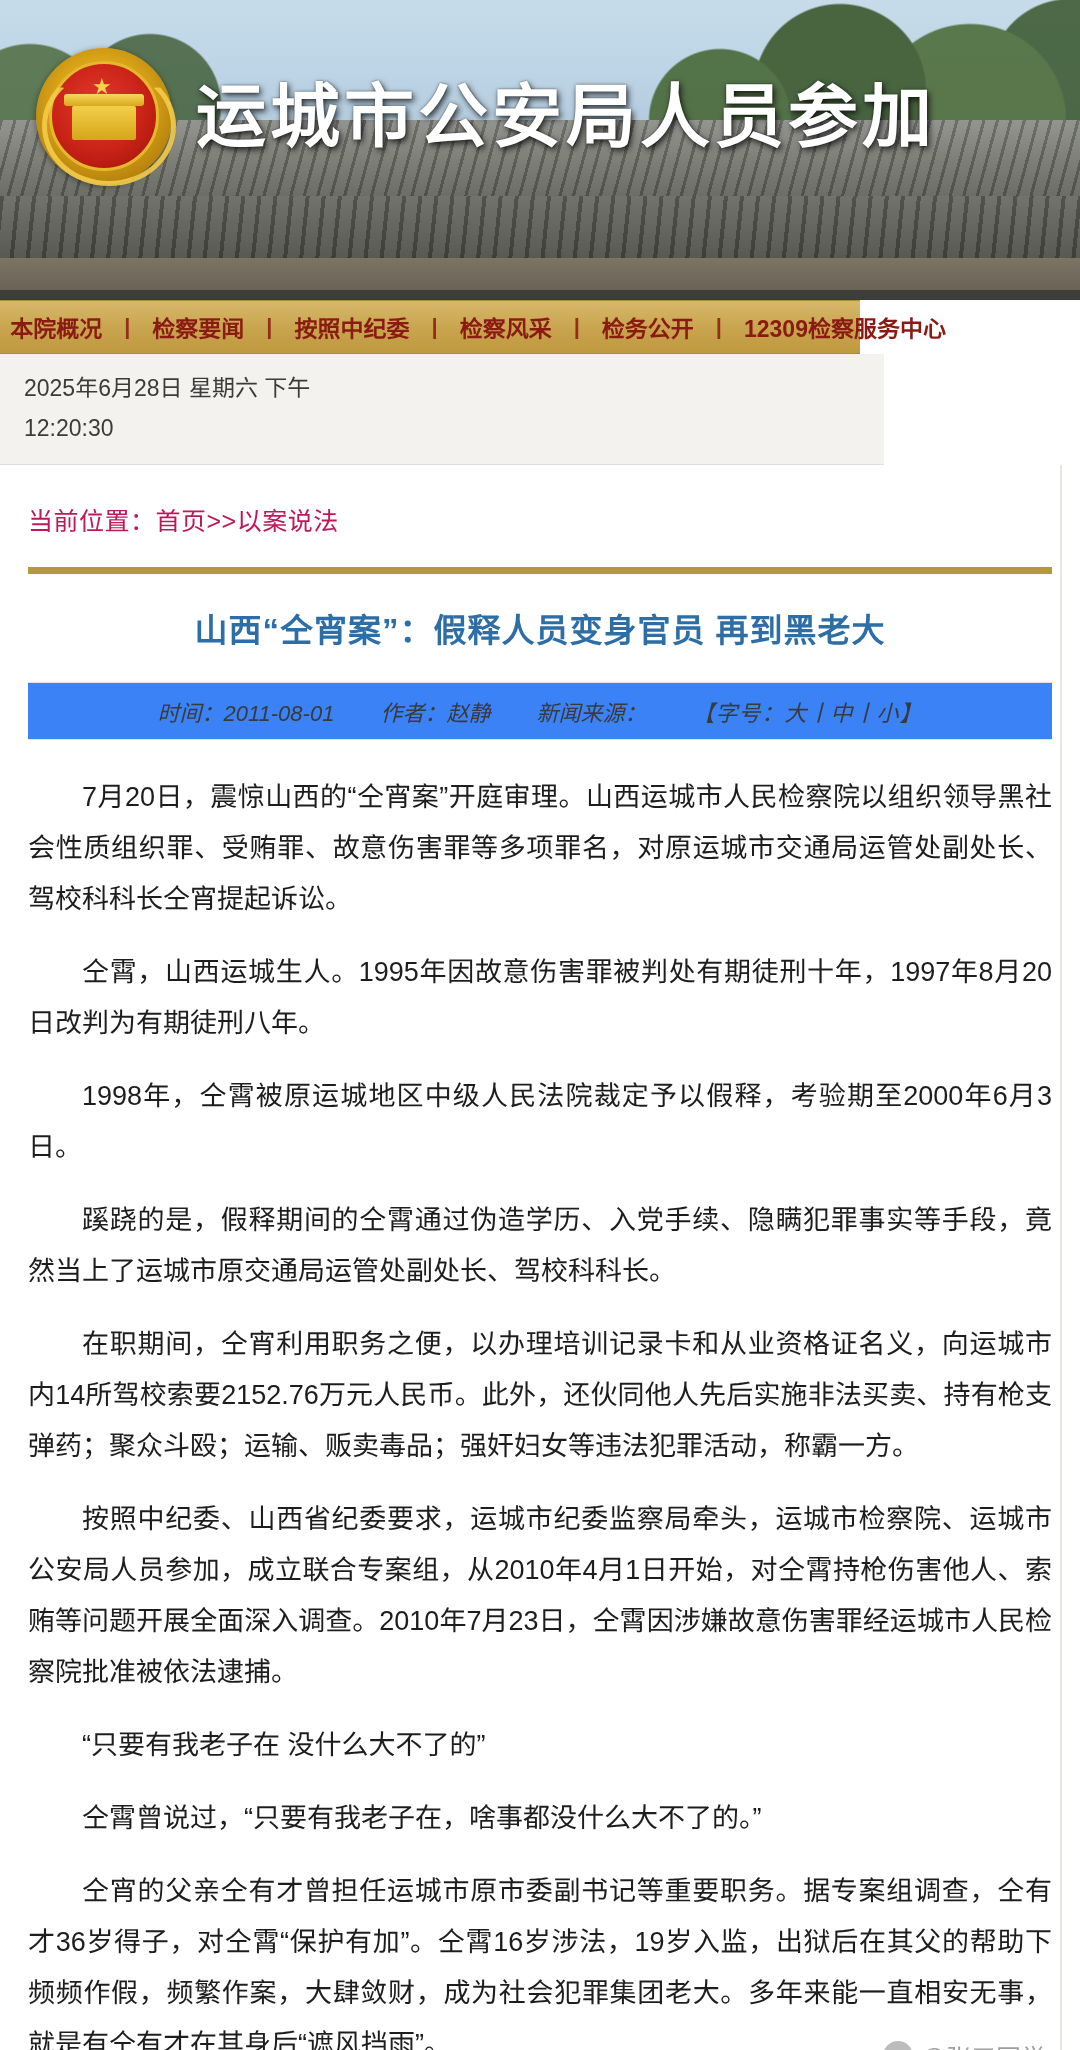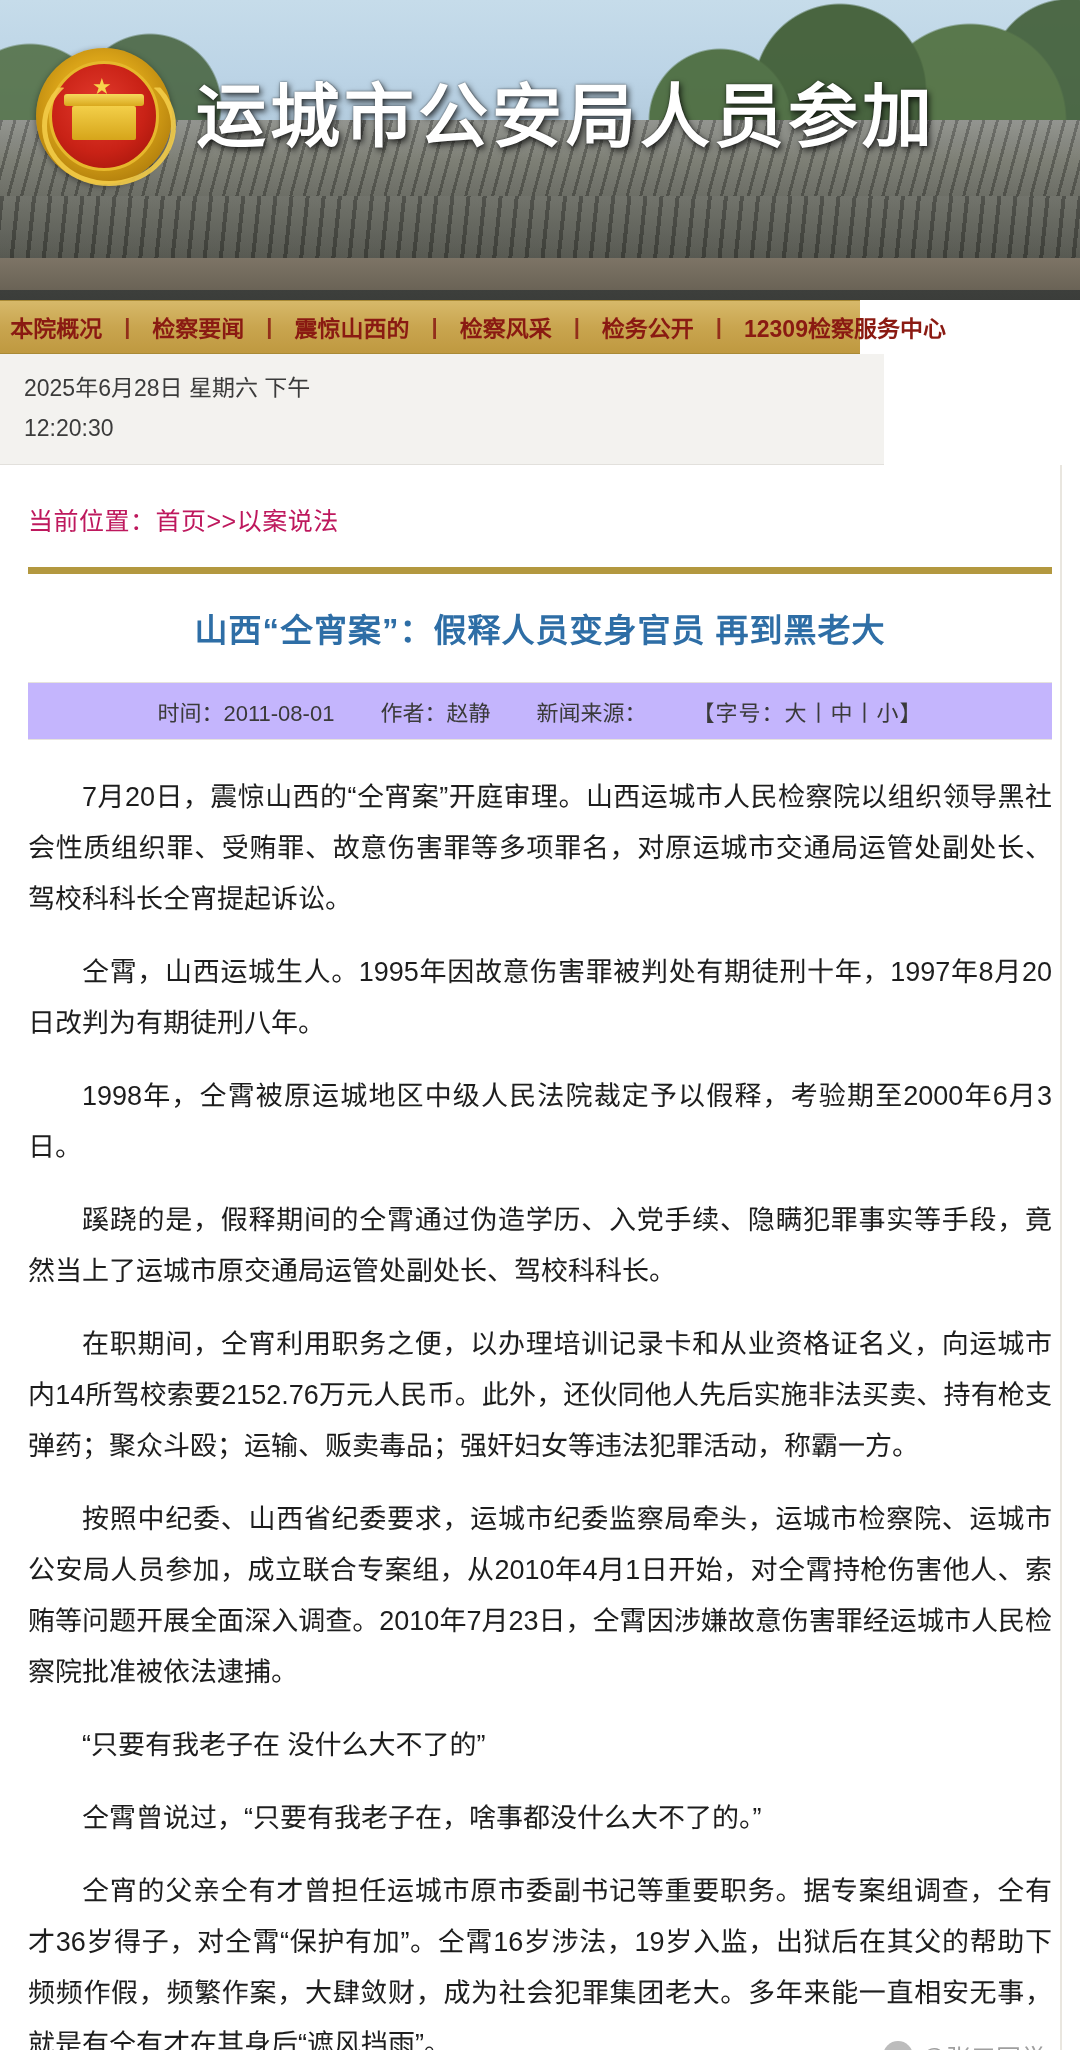--- a/index.html
+++ b/index.html
@@ -215,31 +215,32 @@
     text-align: center;
     font-size: 33px;
     font-weight: bold;
     color: #2e6ea6;
     letter-spacing: 1px;
     line-height: 1.4;
   }
 
   .meta {
     margin: 28px 28px 0 28px;
-    background: #c4b5fd;
+    background: #3b82f6;
     border-top: 1px solid #e6e3dd;
     border-bottom: 1px solid #e6e3dd;
     height: 56px;
     display: flex;
     align-items: center;
     justify-content: center;
     gap: 46px;
     font-size: 22px;
     color: #3a3a3a;
     white-space: nowrap;
+    font-style: italic;
   }
   .meta .fs-group { letter-spacing: 1px; }
   .meta .fs-group .fs { cursor: pointer; }
 
   .article {
     margin: 0 28px;
     padding-top: 10px;
     font-size: 27px;
     line-height: 51px;
     color: #1d1d1d;
@@ -313,21 +314,21 @@
     <div class="banner-title">运城市公安局人员参加</div>
   </div>
 
   <div class="nav">
     <a href="#">首页</a>
     <span class="sep">|</span>
     <a href="#">本院概况</a>
     <span class="sep">|</span>
     <a href="#">检察要闻</a>
     <span class="sep">|</span>
-    <a href="#">震惊山西的</a>
+    <a href="#">按照中纪委</a>
     <span class="sep">|</span>
     <a href="#">检察风采</a>
     <span class="sep">|</span>
     <a href="#">检务公开</a>
     <span class="sep">|</span>
     <a href="#">12309检察服务中心</a>
   </div>
 
   <div class="datebar">
     <span>2025年6月28日 星期六  下午</span>

